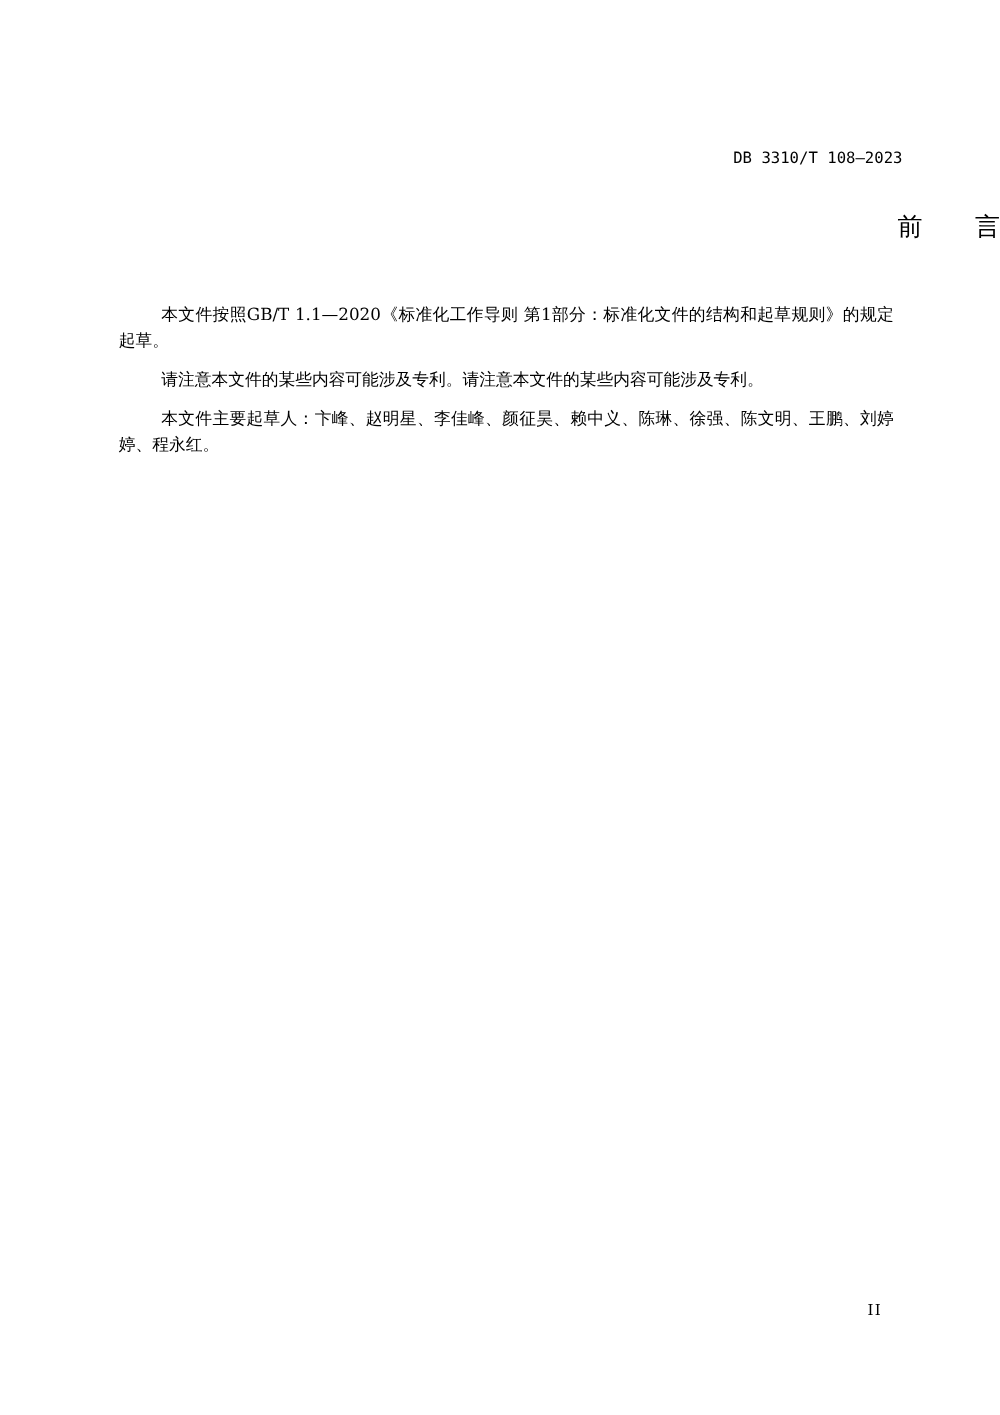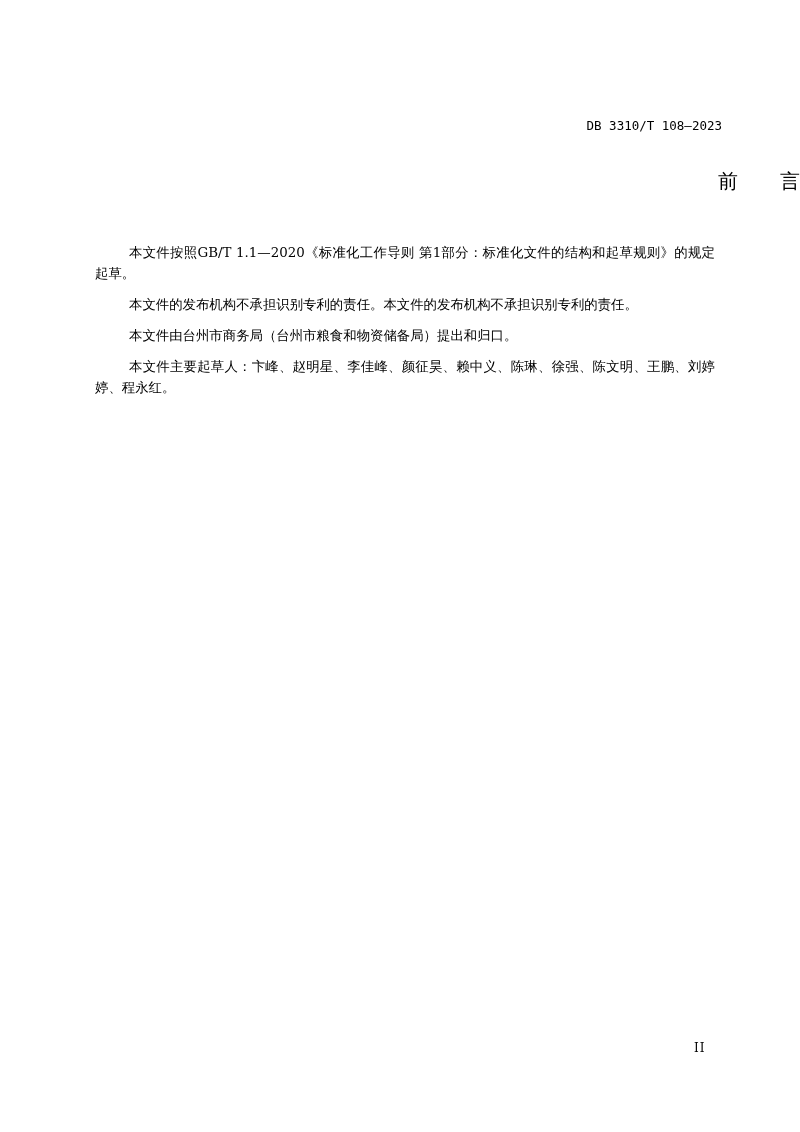--- a/index.html
+++ b/index.html
@@ -71,18 +71,17 @@
 <body>
 
 <div class="doc-code">DB 3310/T 108—2023</div>
 
 <h1 class="page-title">
   <span>前</span><span class="gap"></span><span>言</span>
 </h1>
 
 <div class="body-text">
   <p class="para">本文件按照GB/T 1.1—2020《标准化工作导则  第1部分：标准化文件的结构和起草规则》的规定起草。</p>
-  <p class="para">本文件的发布机构不承担识别专利的责任。本文件的发布机构不承担识别专利的责任。</p>
-  <p class="para">本文件由台州市商务局（台州市粮食和物资储备局）提出和归口。</p>
+  <p class="para">请注意本文件的某些内容可能涉及专利。请注意本文件的某些内容可能涉及专利。</p>
   <p class="para">本文件主要起草人：卞峰、赵明星、李佳峰、颜征昊、赖中义、陈琳、徐强、陈文明、王鹏、刘婷婷、程永红。</p>
 </div>
 
 <div class="page-number">II</div>
 
 </body></html>

